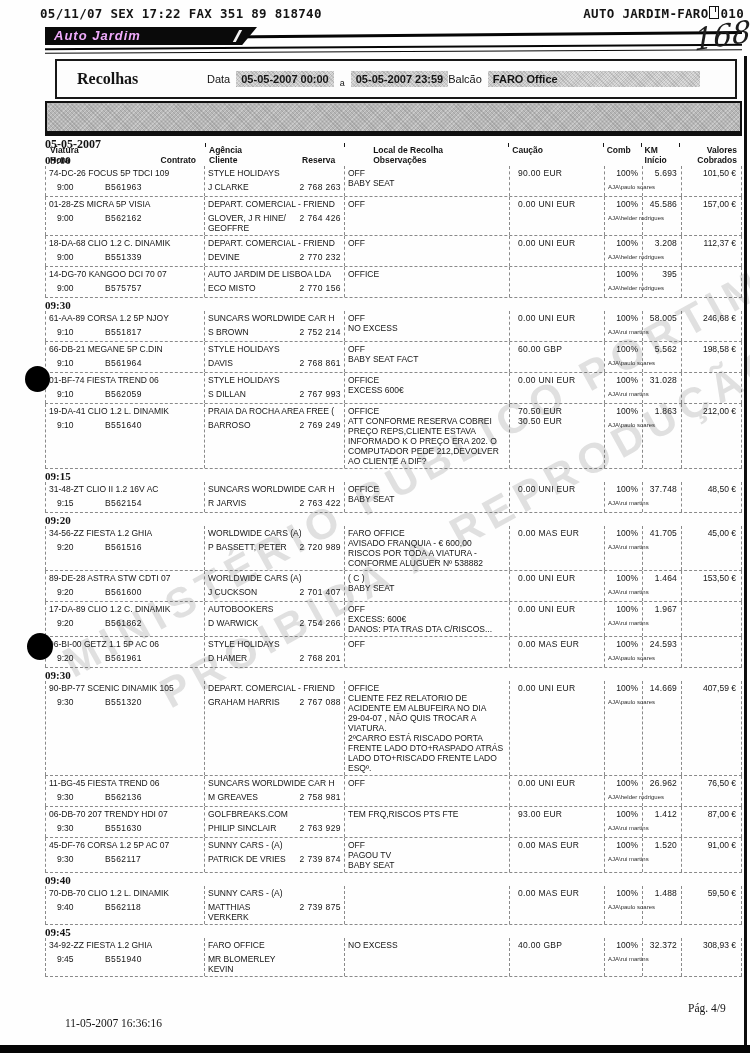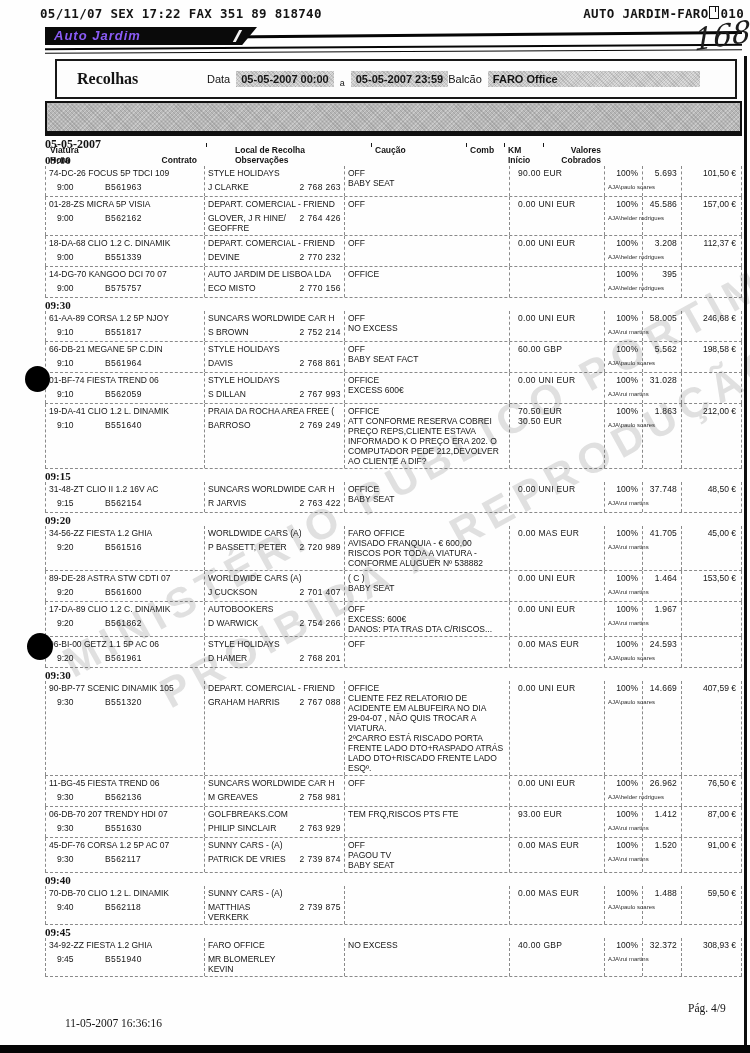--- a/index.html
+++ b/index.html
@@ -22,21 +22,21 @@
   .fax-icon::after { content:""; position:absolute; left:0; top:0; width:5px; height:5px; border-right:1.5px solid #111; }
 
   
   .rule { position:absolute; background:#050505; left:45px; right:8px; }
   .rule1 { top:34px; height:3px; transform:rotate(-0.5deg); }
   .rule2 { top:46px; height:2px; transform:rotate(-0.35deg); }
   .rule3 { top:51px; height:1px; transform:rotate(-0.3deg); }
   .logo {
     position:absolute; left:45px; top:27px; width:212px; height:18px; background:#0a0a0a; z-index:3;
     clip-path:polygon(0 0,100% 0,93% 100%,0 100%);
-    color:#8b5cf6; font-style:italic; font-weight:bold; font-size:13px; line-height:18px; padding-left:9px;
+    color:#f0abfc; font-style:italic; font-weight:bold; font-size:13px; line-height:18px; padding-left:9px;
     letter-spacing:1px;
   }
   .logo-slash { position:absolute; right:18px; top:3px; width:7px; height:12px; border-right:3px solid #f2f2f2; transform:skewX(-28deg); }
   .handwritten {
     position:absolute; left:694px; top:18px; z-index:4; color:#1c1c1c;
     font-family:"DejaVu Serif", serif; font-style:italic; font-size:30px;
     transform:rotate(-9deg) skewX(-8deg);
   }
 
   
@@ -155,20 +155,27 @@
   </div>
 
   <div class="thead">
     <div class="th c1">
       <div>Viatura</div>
       <div class="th-bot">
         <span>Hora</span>
         <span>Contrato</span>
       </div>
     </div>
+    <div class="th c2">
+      <div>Agência</div>
+      <div class="th-bot">
+        <span>Cliente</span>
+        <span>Reserva</span>
+      </div>
+    </div>
     <div class="th c3">
       <div>Local de Recolha</div>
       <div>Observações</div>
     </div>
     <div class="th c4">
       <div>Caução</div>
     </div>
     <div class="th c5">
       <div>Comb</div>
     </div>

